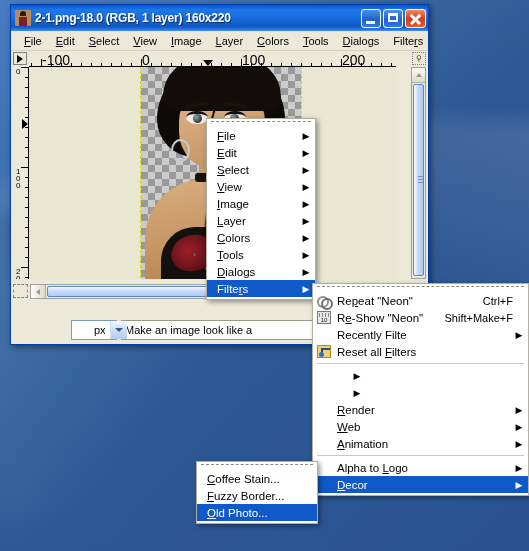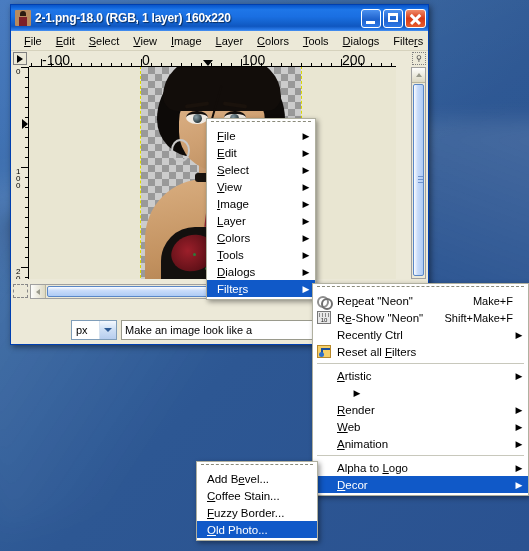--- a/index.html
+++ b/index.html
@@ -371,21 +371,21 @@
     gap: 4px;
   }
   .combo {
     height: 20px;
     border: 1px solid #7f9db9;
     background: #fff;
     display: flex; align-items: center;
     box-sizing: border-box;
     font-size: 11px;
   }
-  .combo .val { padding: 0 4px; white-space: nowrap; }
+  .combo .val { padding: 0 4px; white-space: nowrap; margin-left: 18px; }
   .combo .arrow {
     width: 16px; height: 18px; flex: none;
     background: linear-gradient(to bottom,#f5f9ff,#cfe0f5 45%,#b6cdee);
     border-left: 1px solid #d6e2f0;
     position: relative;
   }
   .combo .arrow::after {
     content:''; position:absolute; left:4px; top:7px;
     border-left:4px solid transparent; border-right:4px solid transparent;
     border-top:4px solid #2e5a94;
@@ -718,49 +718,48 @@
     </div>
 </div>
 
 <div class="menu" id="menu-filters">
   <div class="inner" id="flt-rows">
       <div class="row">
         <span class="ico">
           <span class="ic-repeat"></span>
         </span>
         <span class="lbl">Re<u>p</u>eat "Neon"</span>
-        <span class="accel">Make+F</span>
+        <span class="accel">Ctrl+F</span>
         <span class="sub"></span>
       </div>
       <div class="row">
         <span class="ico">
           <span class="ic-reshow"></span>
         </span>
         <span class="lbl">R<u>e</u>-Show "Neon"</span>
         <span class="accel">Shift+Make+F</span>
         <span class="sub"></span>
       </div>
       <div class="row">
         <span class="ico"></span>
-        <span class="lbl">Recently Ctrl</span>
+        <span class="lbl">Recently Filte</span>
         <span class="accel"></span>
         <span class="sub">▶</span>
       </div>
       <div class="row">
         <span class="ico">
           <span class="ic-reset"></span>
         </span>
         <span class="lbl">Reset all <u>F</u>ilters</span>
         <span class="accel"></span>
         <span class="sub"></span>
       </div>
       <div class="sep"></div>
       <div class="row">
         <span class="ico"></span>
-        <span class="lbl"><u>A</u>rtistic</span>
         <span class="accel"></span>
         <span class="sub">▶</span>
       </div>
       <div class="row">
         <span class="ico"></span>
         <span class="accel"></span>
         <span class="sub">▶</span>
       </div>
       <div class="row">
         <span class="ico"></span>
@@ -792,24 +791,20 @@
         <span class="lbl"><u>D</u>ecor</span>
         <span class="accel"></span>
         <span class="sub">▶</span>
       </div>
     </div>
 </div>
 
 <div class="menu" id="menu-decor">
   <div class="inner" id="dec-rows">
       <div class="row">
-        <span class="lbl">Add B<u>e</u>vel...</span>
-        <span class="sub"></span>
-      </div>
-      <div class="row">
         <span class="lbl"><u>C</u>offee Stain...</span>
         <span class="sub"></span>
       </div>
       <div class="row">
         <span class="lbl"><u>F</u>uzzy Border...</span>
         <span class="sub"></span>
       </div>
       <div class="row selected">
         <span class="lbl"><u>O</u>ld Photo...</span>
         <span class="sub"></span>

